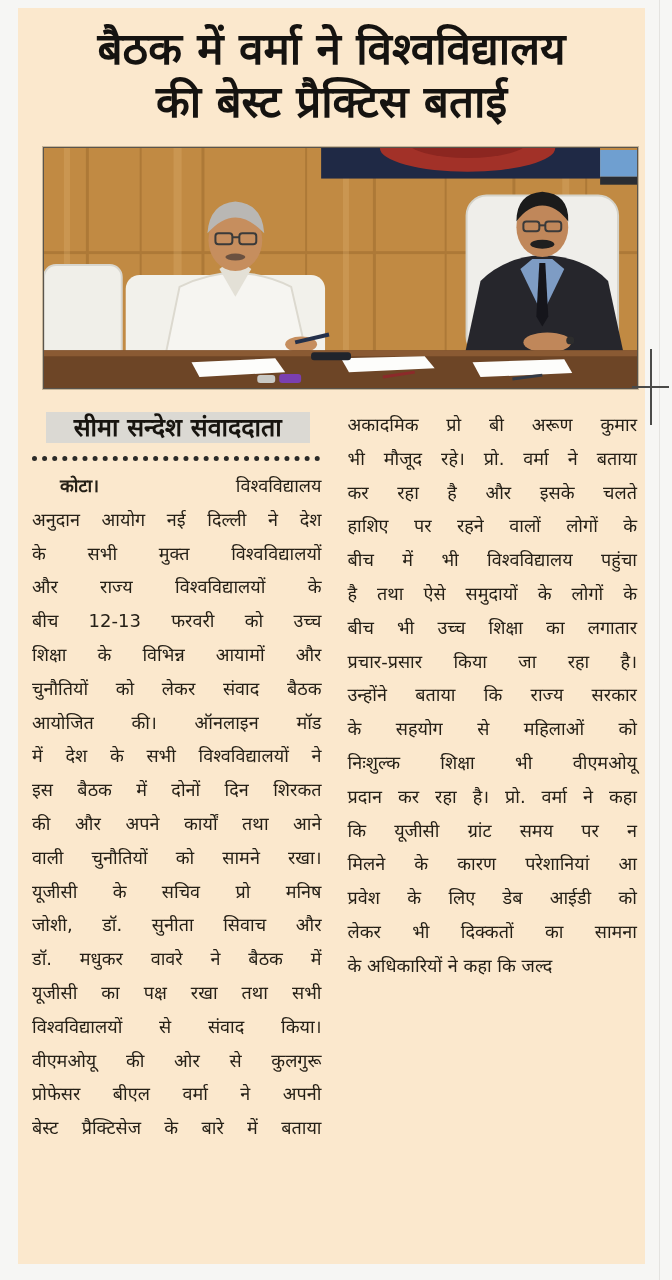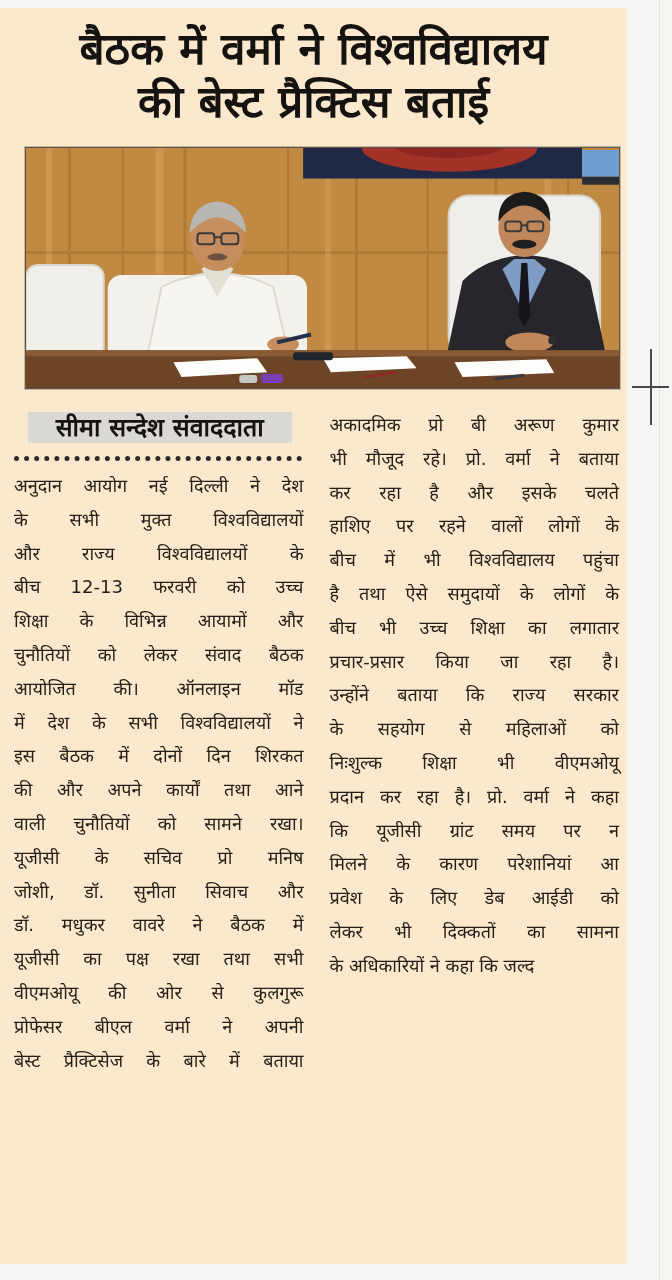--- a/index.html
+++ b/index.html
@@ -2,21 +2,21 @@
 <html><head>
 <meta charset="utf-8">
 <style>
   * { margin: 0; padding: 0; box-sizing: border-box; }
   body { background: #fff; font-family: "DejaVu Sans", sans-serif; }
   #page {
     position: relative; width: 672px; height: 1280px;
     background: #f6f6f4; overflow: hidden;
   }
   #sheet {
-    position: absolute; left: 0; top: 8px; width: 627px; height: 1256px;
+    position: absolute; left: 18px; top: 8px; width: 627px; height: 1256px;
     background: #fbe8cd; color: #211d16;
   }
   
   .headline {
     text-align: center; font-weight: 700; font-size: 44px; line-height: 53px;
     margin-top: 14px; letter-spacing: 0px; color: #151310;
   }
   
   .photo-frame {
     position: absolute; left: 25px; top: 139px; width: 595px; height: 242px;
@@ -145,36 +145,38 @@
         <line x1="470" y1="233" x2="500" y2="229" stroke="#333a46" stroke-width="3"></line>
         <rect x="236" y="228" width="22" height="9" rx="3" fill="#7a3fb0"></rect>
         <rect x="214" y="229" width="18" height="8" rx="3" fill="#c9c9c4"></rect>
       </svg>
     </div>
 
     <div class="columns">
       <div class="col col-left">
         <div class="byline-bar">सीमा सन्देश संवाददाता</div>
         <div class="dotted-rule"></div>
+        <div class="bodyline first-line"><span class="dateline">कोटा।</span> <span>विश्वविद्यालय</span></div>
         <div class="lines">
             <div class="bodyline">अनुदान आयोग नई दिल्ली ने देश</div>
             <div class="bodyline">के सभी मुक्त विश्वविद्यालयों</div>
             <div class="bodyline">और राज्य विश्वविद्यालयों के</div>
             <div class="bodyline">बीच 12-13 फरवरी को उच्च</div>
             <div class="bodyline">शिक्षा के विभिन्न आयामों और</div>
             <div class="bodyline">चुनौतियों को लेकर संवाद बैठक</div>
             <div class="bodyline">आयोजित की। ऑनलाइन मॉड</div>
             <div class="bodyline">में देश के सभी विश्वविद्यालयों ने</div>
             <div class="bodyline">इस बैठक में दोनों दिन शिरकत</div>
             <div class="bodyline">की और अपने कार्यों तथा आने</div>
             <div class="bodyline">वाली चुनौतियों को सामने रखा।</div>
             <div class="bodyline">यूजीसी के सचिव प्रो मनिष</div>
             <div class="bodyline">जोशी, डॉ. सुनीता सिवाच और</div>
             <div class="bodyline">डॉ. मधुकर वावरे ने बैठक में</div>
             <div class="bodyline">यूजीसी का पक्ष रखा तथा सभी</div>
+            <div class="bodyline">विश्वविद्यालयों से संवाद किया।</div>
             <div class="bodyline">वीएमओयू की ओर से कुलगुरू</div>
             <div class="bodyline">प्रोफेसर बीएल वर्मा ने अपनी</div>
             <div class="bodyline">बेस्ट प्रैक्टिसेज के बारे में बताया</div>
           </div>
       </div>
       <div class="col col-right">
         <div class="lines">
             <div class="bodyline">अकादमिक प्रो बी अरूण कुमार</div>
             <div class="bodyline">भी मौजूद रहे। प्रो. वर्मा ने बताया</div>
             <div class="bodyline">कर रहा है और इसके चलते</div>

